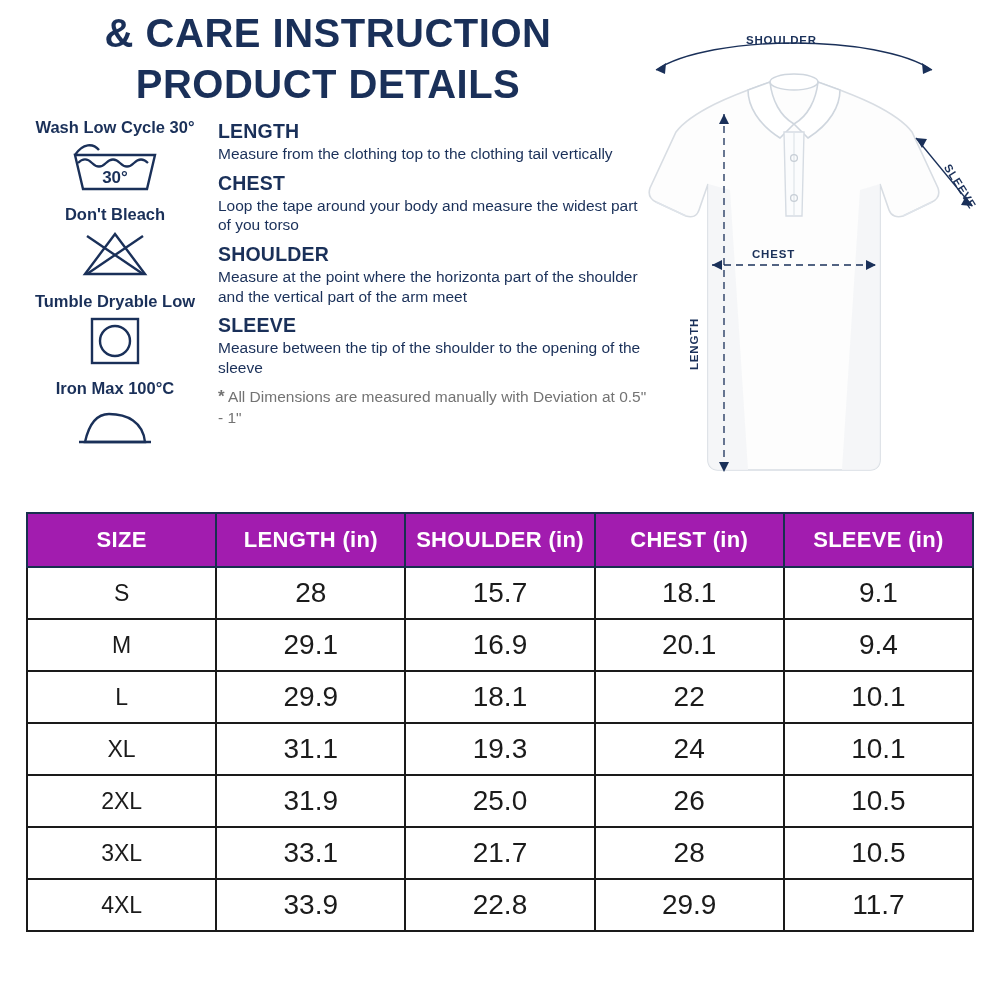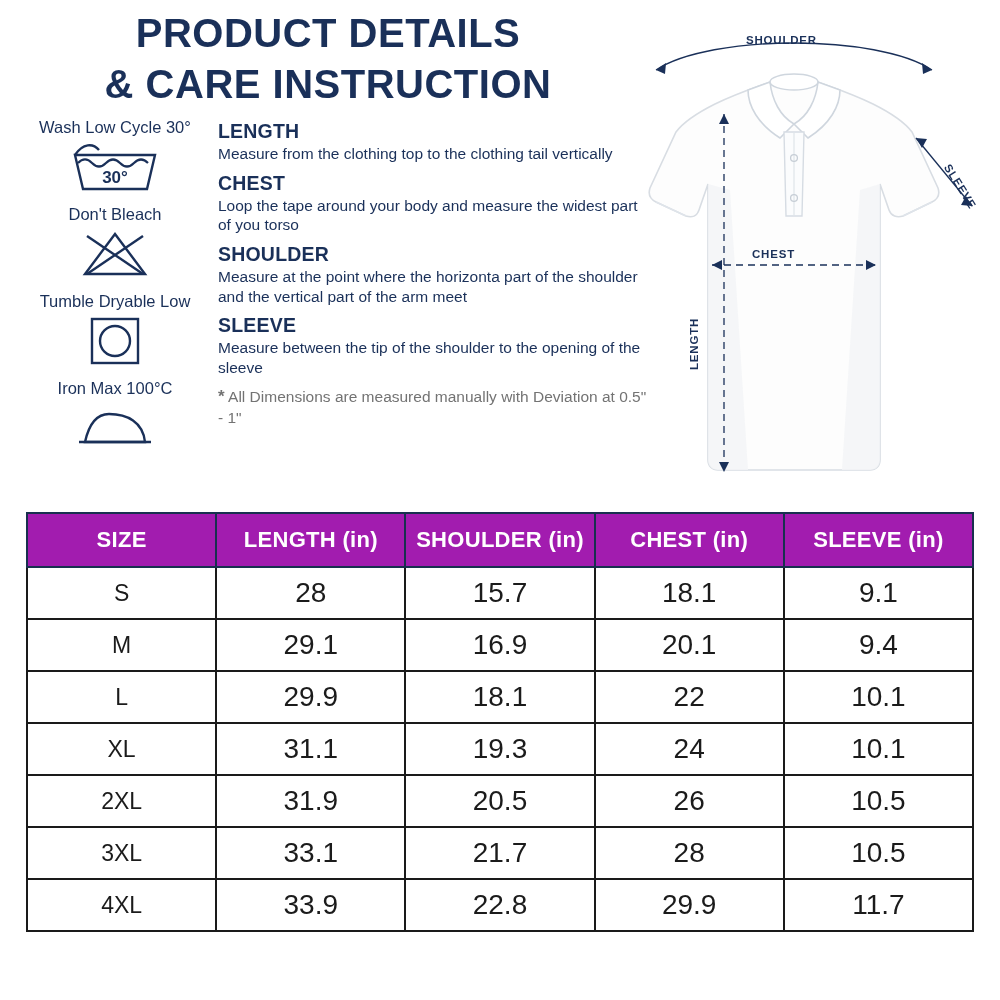--- a/index.html
+++ b/index.html
@@ -36,21 +36,21 @@
   
   .care-col {
     position: absolute;
     left: 20px; top: 118px;
     width: 190px;
     text-align: center;
   }
   .care-item { margin-bottom: 10px; }
   .care-label {
     font-size: 16.5px;
-    font-weight: normal;
+    font-weight: bold;
     color: #1a3059;
     margin-bottom: 2px;
   }
   .care-glyph { height: 56px; display: flex; align-items: center; justify-content: center; }
   .care-glyph svg { display: block; }
 
   
   .instr-col {
     position: absolute;
     left: 218px; top: 120px;
@@ -125,22 +125,22 @@
   }
   table.size-table thead th + th { border-left: 2px solid #f97316; }
   table.size-table tbody td:first-child { font-size: 23px; }
 </style>
 </head>
 <body>
 
 <div id="page">
 
   <div class="title-block">
+    <div class="title-line">&amp; CARE INSTRUCTION</div>
     <div class="title-line">PRODUCT DETAILS</div>
-    <div class="title-line">&amp; CARE INSTRUCTION</div>
   </div>
 
   <div class="care-col">
 
     <div class="care-item">
       <div class="care-label">Wash Low Cycle 30°</div>
       <div class="care-glyph">
         <svg width="92" height="52" viewBox="0 0 92 52">
           <path d="M6 14 L86 14 L78 48 L14 48 Z" fill="none" stroke="#1a3059" stroke-width="2.4"></path>
           <path d="M6 14 C14 2, 24 2, 30 9" fill="none" stroke="#1a3059" stroke-width="2.4"></path>
@@ -282,21 +282,21 @@
         <tr>
           <td>XL</td>
           <td>31.1</td>
           <td>19.3</td>
           <td>24</td>
           <td>10.1</td>
         </tr>
         <tr>
           <td>2XL</td>
           <td>31.9</td>
-          <td>20.5</td>
+          <td>25.0</td>
           <td>26</td>
           <td>10.5</td>
         </tr>
         <tr>
           <td>3XL</td>
           <td>33.1</td>
           <td>21.7</td>
           <td>28</td>
           <td>10.5</td>
         </tr>

